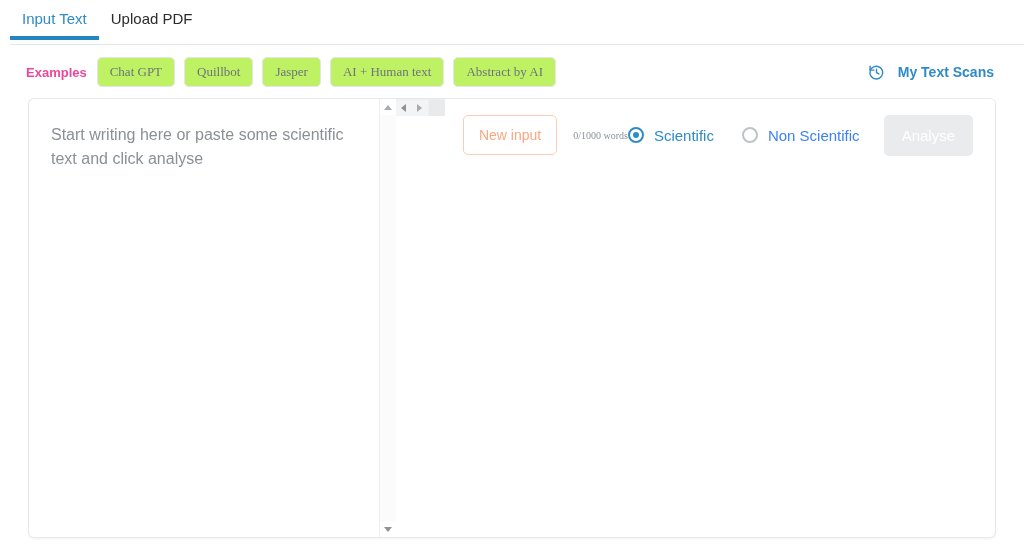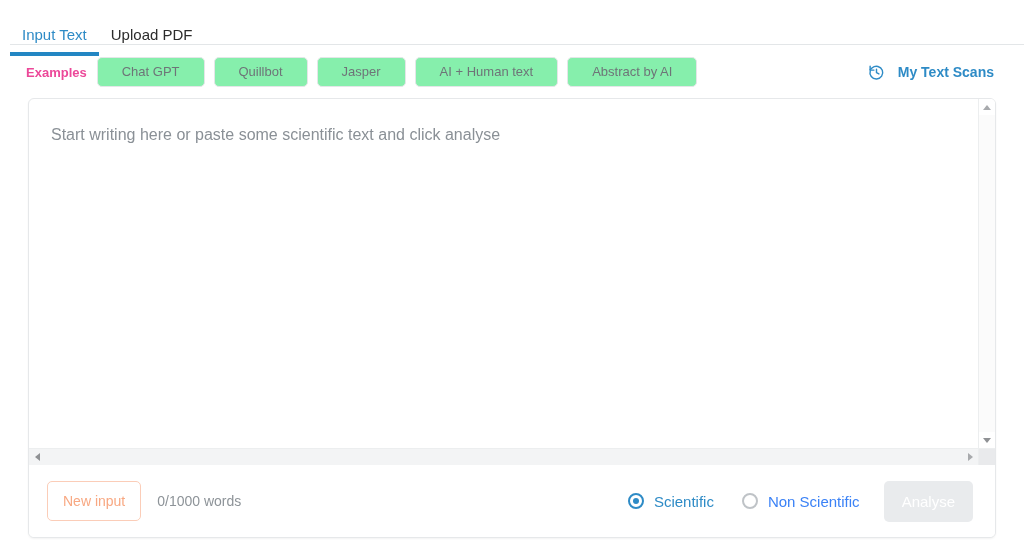--- a/index.html
+++ b/index.html
@@ -27,21 +27,21 @@
     content: "";
     position: absolute;
     left: 10px;
     right: 0;
     bottom: 0;
     height: 1px;
     background: #e3e6e8;
   }
   .tab {
     position: relative;
-    padding: 26px 12px 12px 12px;
+    padding: 10px 12px 12px 12px;
     font-size: 15px;
     line-height: 18px;
     color: #2b2b2b;
     cursor: pointer;
     background: none;
     border: none;
     font-family: inherit;
     white-space: nowrap;
   }
   .tab.active {
@@ -68,26 +68,26 @@
   .examples-label {
     font-size: 13px;
     font-weight: bold;
     color: #ec4899;
     margin-right: 10px;
     white-space: nowrap;
   }
   .chip {
     border: 1px solid #e4e6e8;
     border-radius: 5px;
-    background: #86efac;
+    background: #bef264;
     color: #6e7478;
     font-size: 13px;
-    font-family: Liberation Sans, sans-serif;
+    font-family: Liberation Serif, serif;
     line-height: 16px;
-    padding: 6px 24px;
+    padding: 6px 12px;
     margin-right: 9px;
     cursor: pointer;
     white-space: nowrap;
   }
   .spacer { flex: 1 1 auto; }
 
   .scans-link {
     display: flex;
     align-items: center;
     gap: 13px;
@@ -105,21 +105,21 @@
     position: relative;
     margin: 0 28px 0 28px;
     width: 968px;
     height: 440px;
     box-sizing: border-box;
     background: #ffffff;
     border: 1px solid #e6e8ea;
     border-radius: 6px;
     box-shadow: 0 1px 2px rgba(0,0,0,0.05);
     display: flex;
-    flex-direction: column;
+    flex-direction: row;
     overflow: hidden;
   }
 
   .editor-wrap {
     position: relative;
     flex: 1 1 auto;
     display: flex;
     min-height: 0;
   }
   .editor {
@@ -216,22 +216,23 @@
     color: #f8a882;
     font-size: 14px;
     font-family: inherit;
     padding: 11px 15px;
     cursor: pointer;
     white-space: nowrap;
   }
   .wordcount {
     margin-left: 16px;
     color: #8d9398;
-    font-size: 14px;
-    white-space: nowrap;
+    font-size: 10px;
+    white-space: nowrap;
+    font-family: Liberation Serif, serif;
   }
   .radio-group {
     display: flex;
     align-items: center;
     gap: 28px;
     margin-right: 24px;
   }
   .radio {
     display: flex;
     align-items: center;

